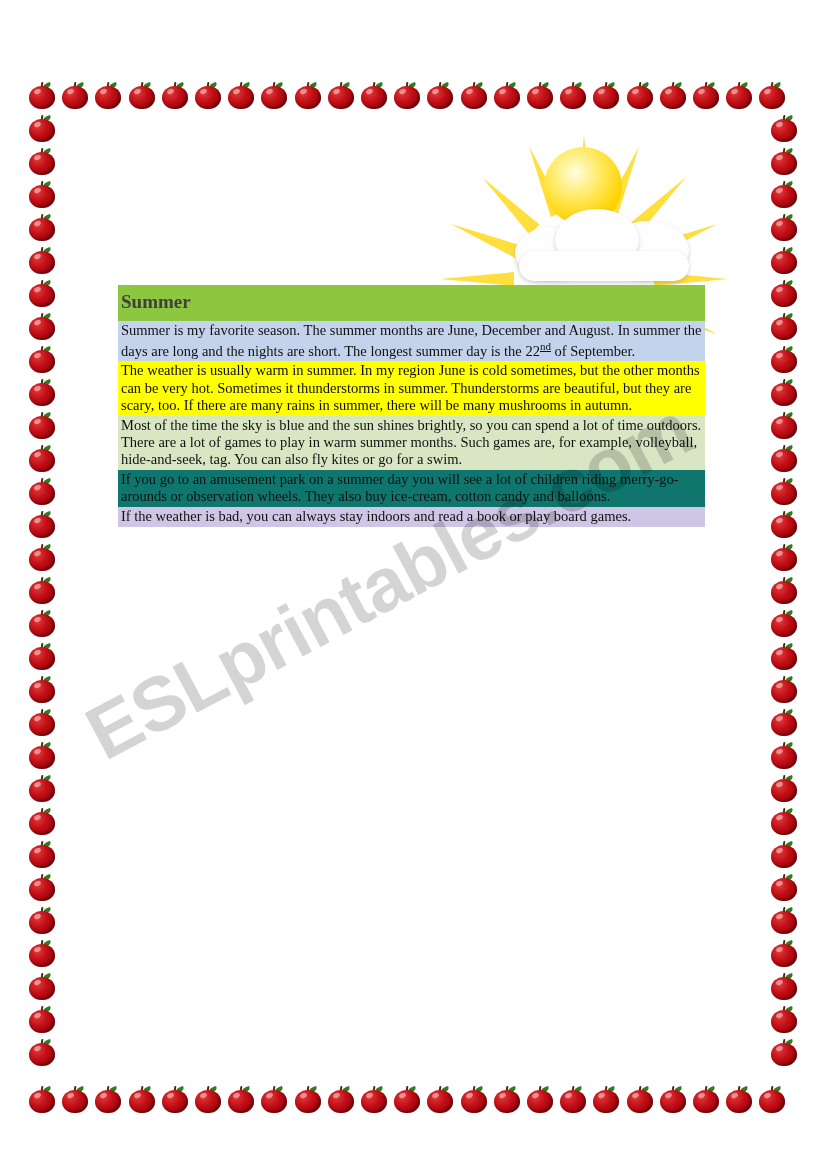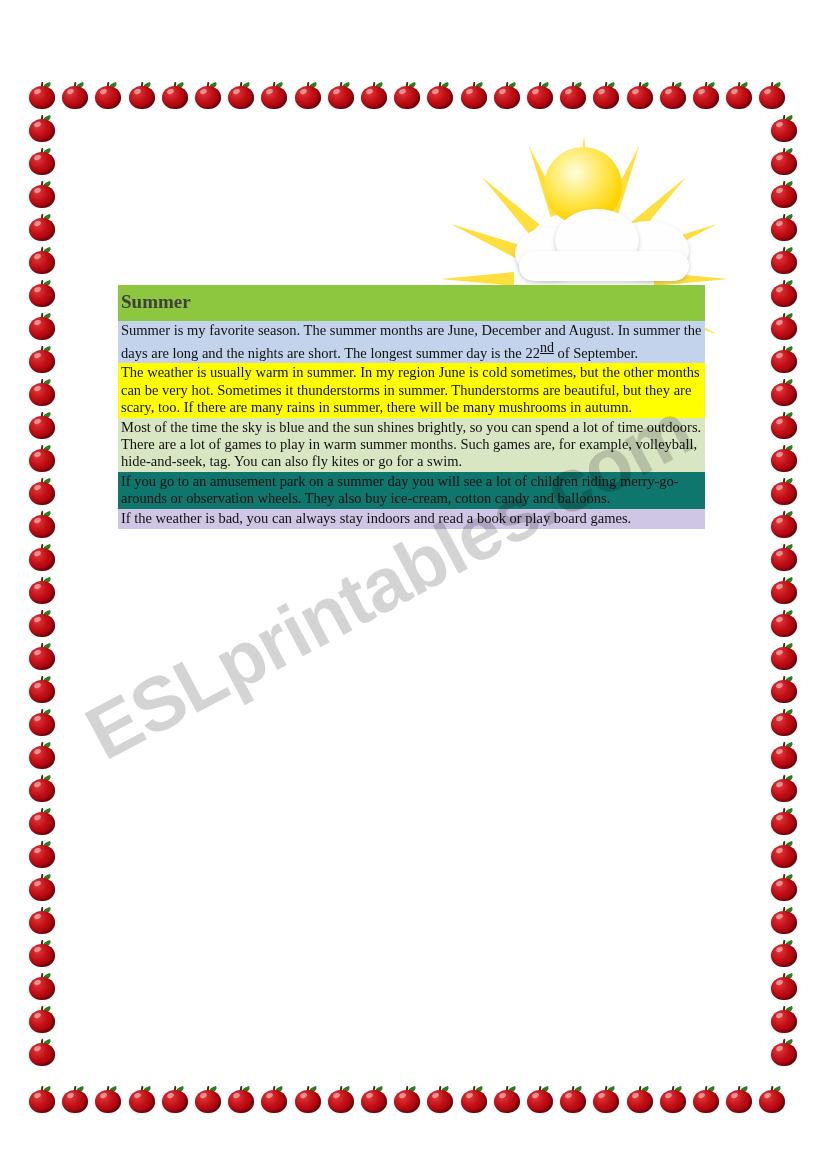--- a/index.html
+++ b/index.html
@@ -138,21 +138,21 @@
     color: #404040;
     font-family: "Liberation Serif", serif;
   }
   .row-intro { background: #c4d3ec; }
   .row-weather { background: #ffff00; }
   .row-flowers { background: #d9e6c4; }
   .row-sky { background: #d9e6c4; }
   .row-park { background: #0f766e; }
   .row-river { background: #cfc5e4; }
   .row-bad { background: #cfc5e4; }
-  sup { font-size: 14px; vertical-align: super; text-decoration: underline; }
+  sup { font-size: 11px; vertical-align: super; text-decoration: underline; }
 
   
   .watermark {
     position: absolute;
     left: 72px;
     top: 700px;
     width: 700px;
     font-family: "Liberation Sans", sans-serif;
     font-size: 76px;
     font-weight: bold;

